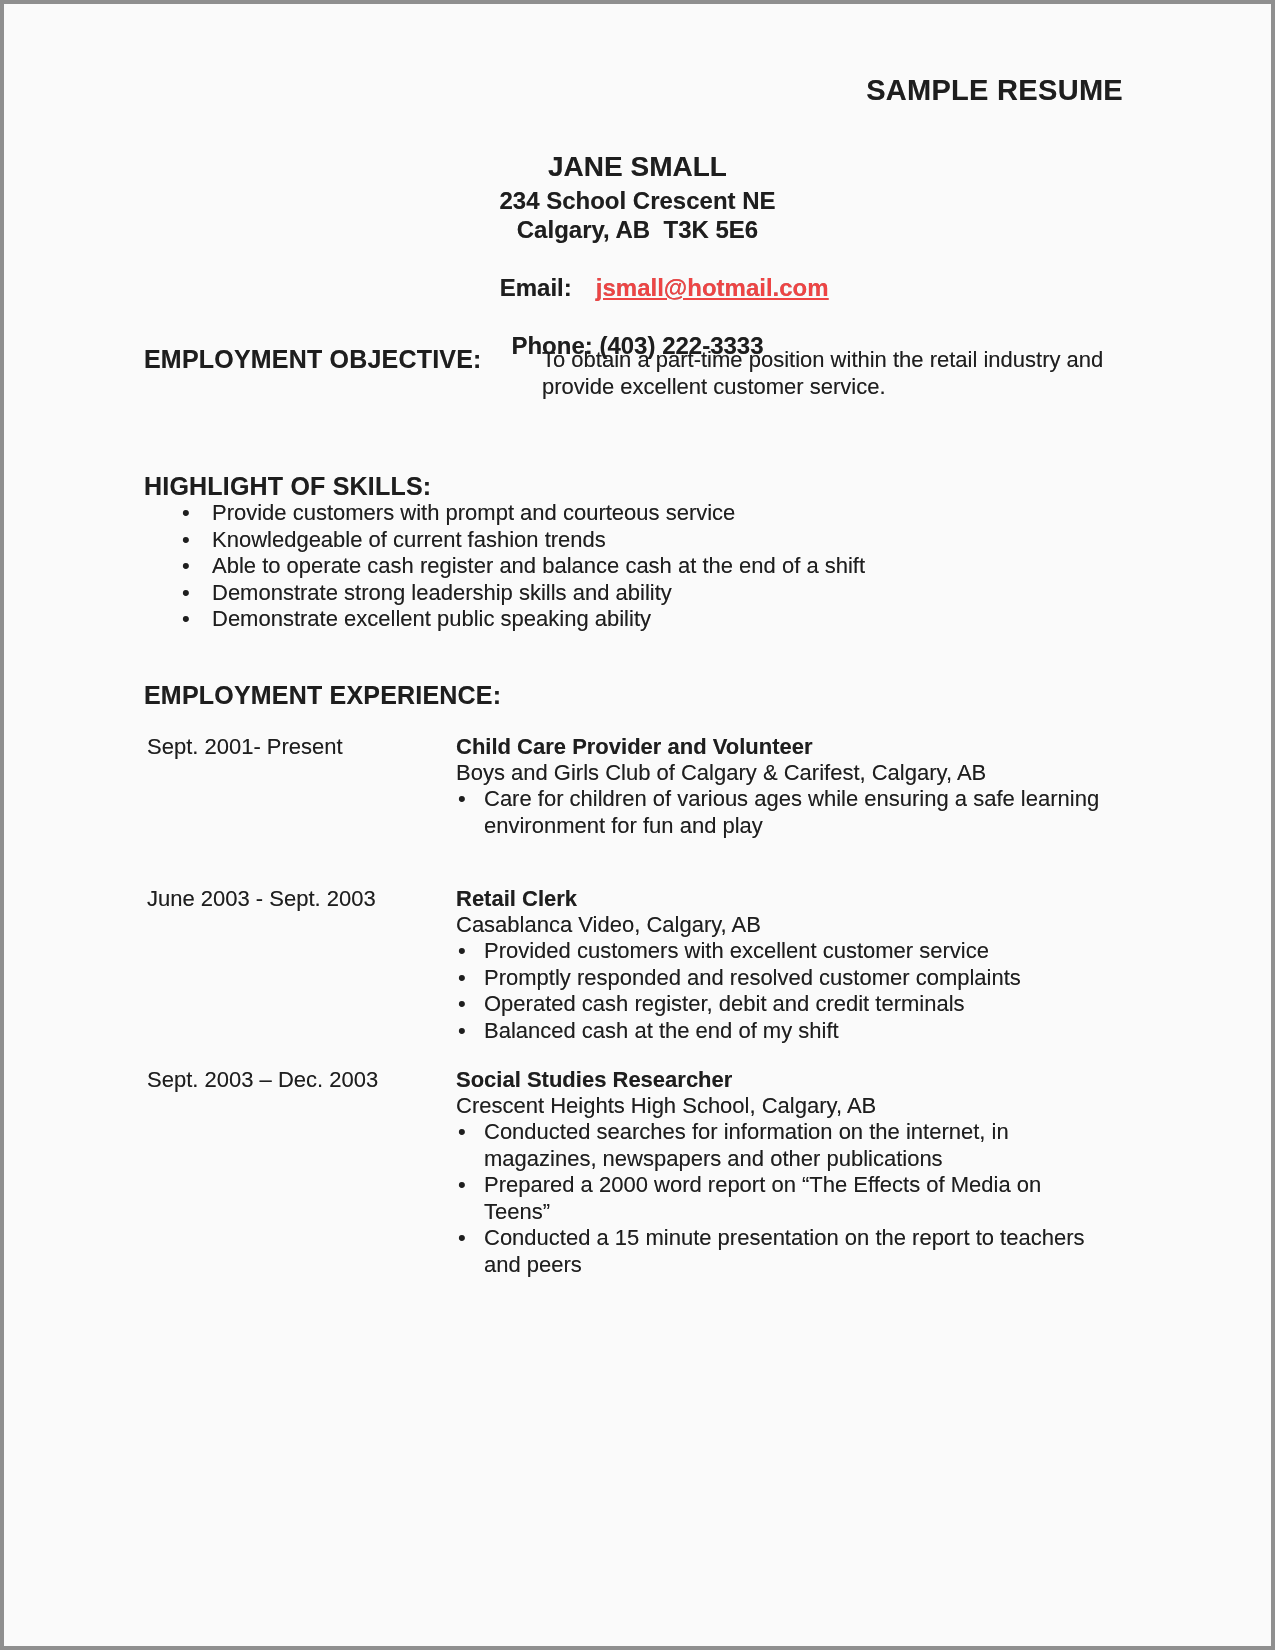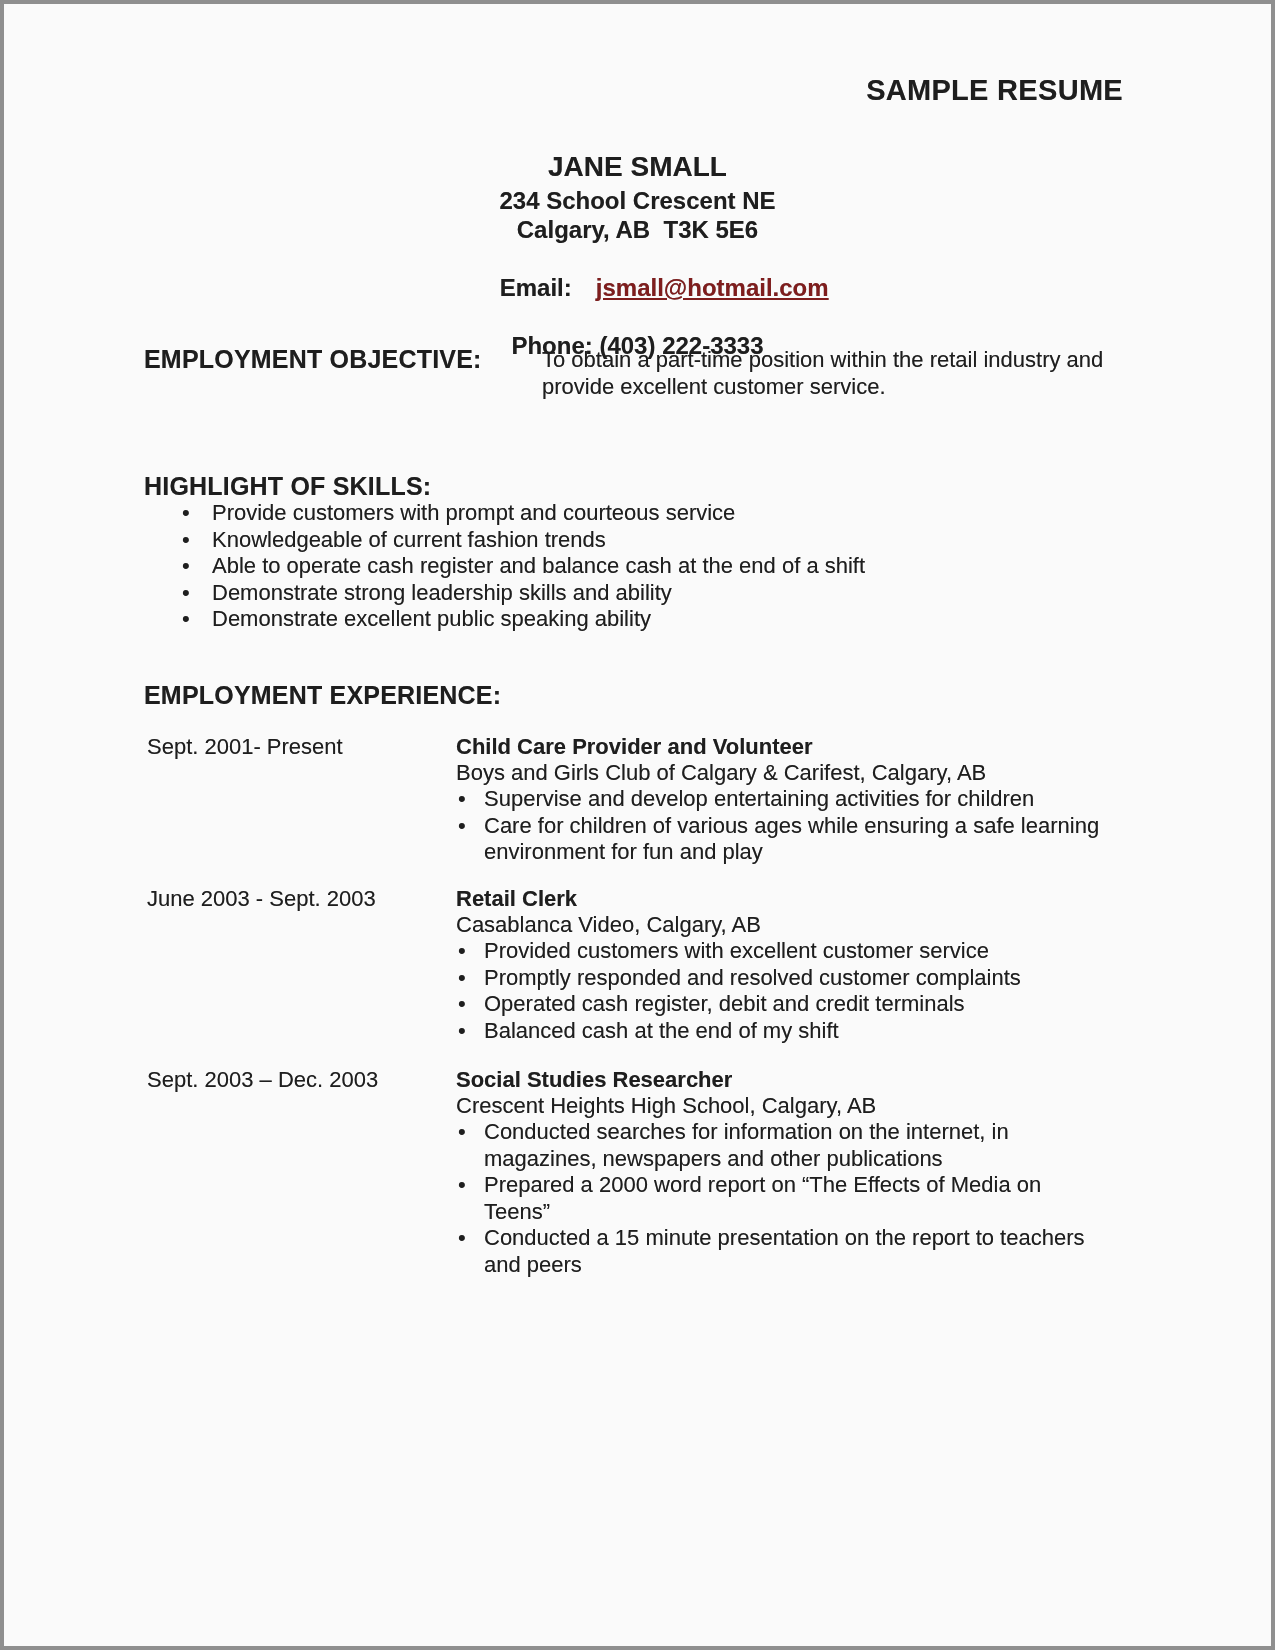--- a/index.html
+++ b/index.html
@@ -45,21 +45,21 @@
   }
   .addr-block { margin-top: 4px; }
   .addr-line {
     font-size: 24px;
     font-weight: bold;
     line-height: 29px;
     white-space: pre-wrap;
   }
   .email-label { margin-right: 24px; }
   .email-link {
-    color: #7f1d1d;
+    color: #ef4444;
     text-decoration: underline;
     cursor: pointer;
   }
   
   .sec-heading {
     font-size: 25px;
     font-weight: bold;
     line-height: 26px;
     letter-spacing: 0.2px;
   }
@@ -183,21 +183,20 @@
   </ul>
 
   <div class="sec-heading experience-heading">EMPLOYMENT EXPERIENCE:</div>
 
   <section class="job job-1">
     <div class="job-dates">Sept. 2001- Present</div>
     <div class="job-body">
       <div class="job-title">Child Care Provider and Volunteer</div>
       <div class="job-employer">Boys and Girls Club of Calgary &amp; Carifest, Calgary, AB</div>
       <ul class="job-bullets">
-        <li>Supervise and develop entertaining activities for children</li>
         <li>Care for children of various ages while ensuring a safe learning environment for fun and play</li>
       </ul>
     </div>
   </section>
 
   <section class="job job-2">
     <div class="job-dates">June 2003 - Sept. 2003</div>
     <div class="job-body">
       <div class="job-title">Retail Clerk</div>
       <div class="job-employer">Casablanca Video, Calgary, AB</div>

